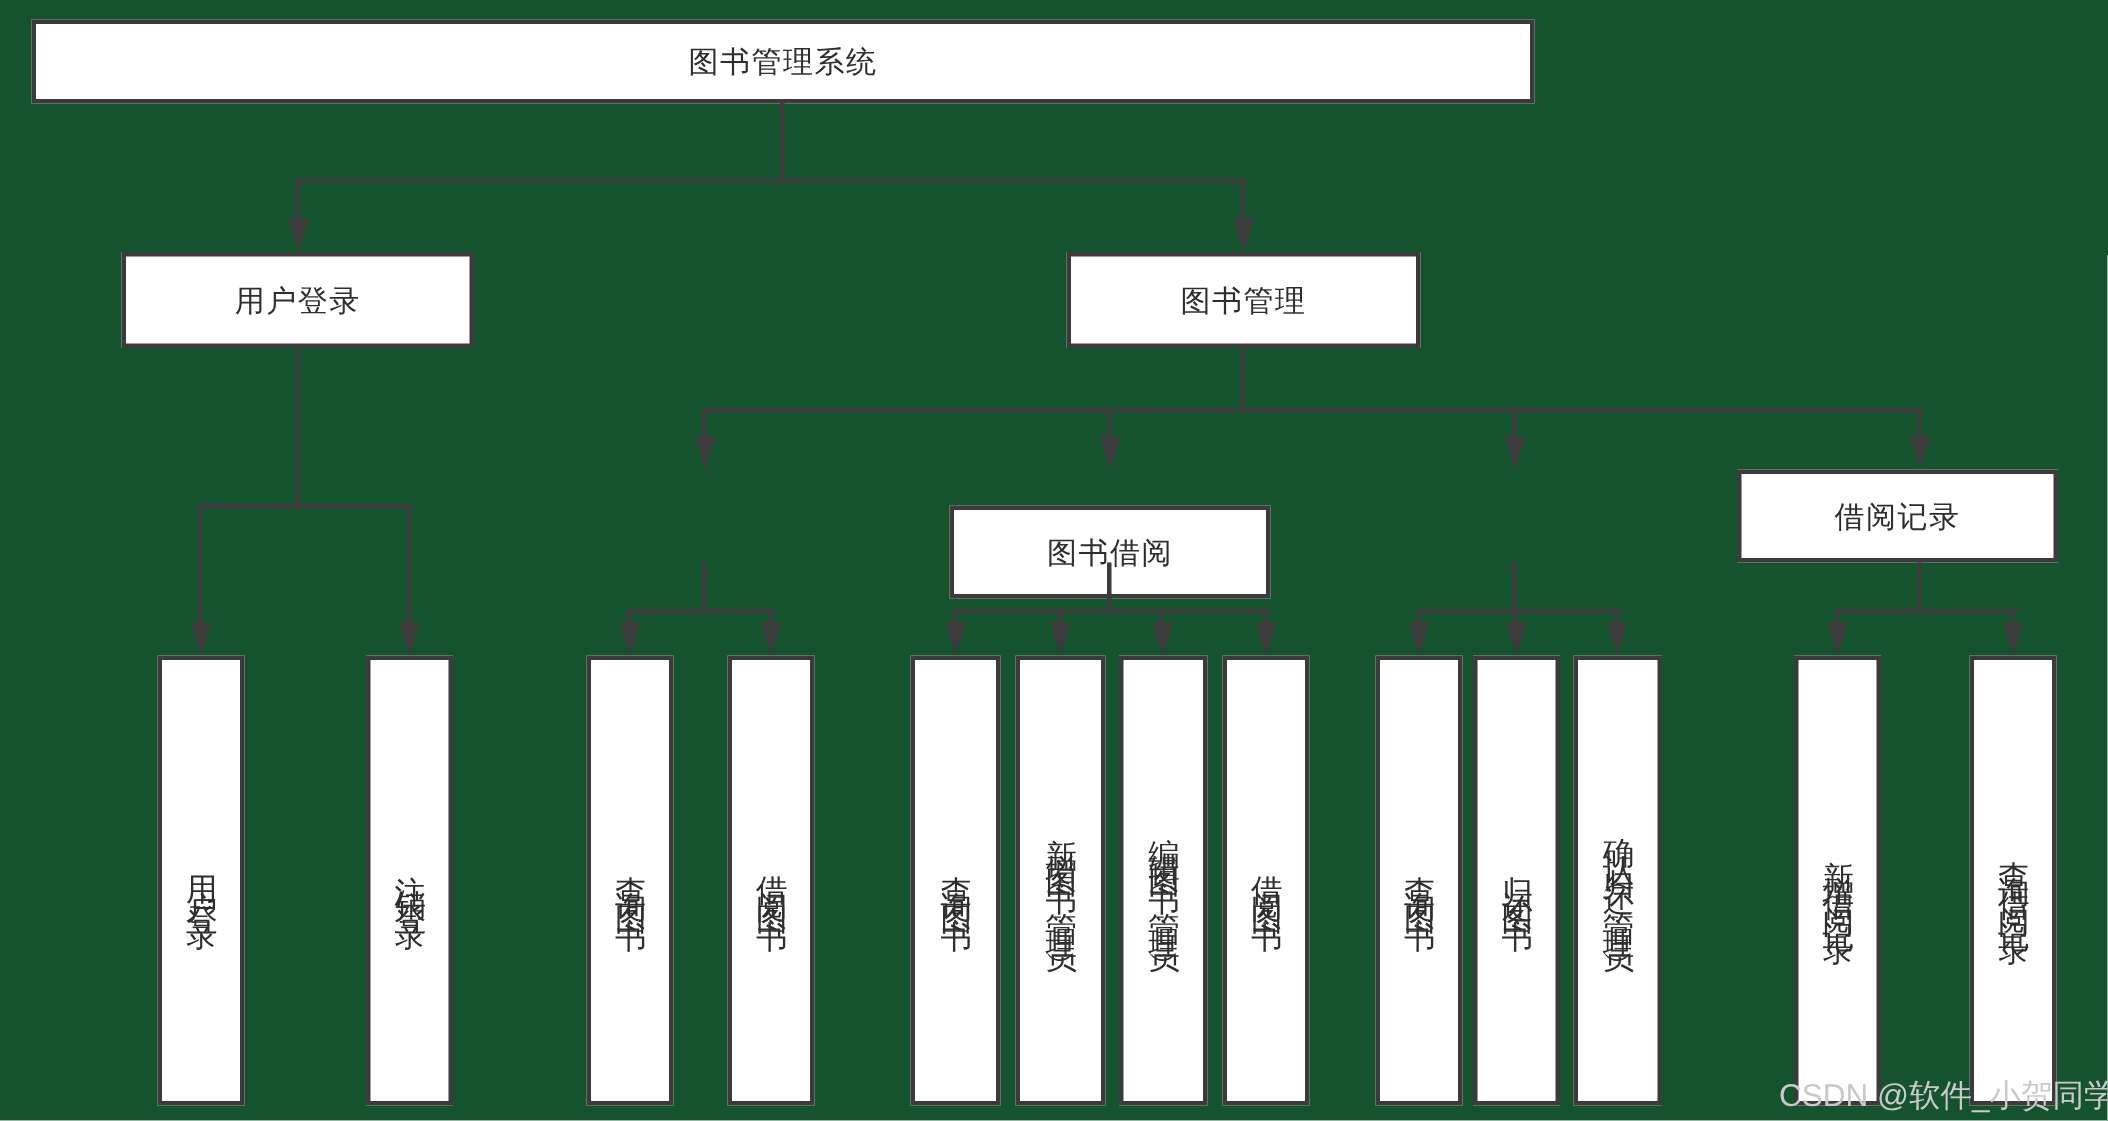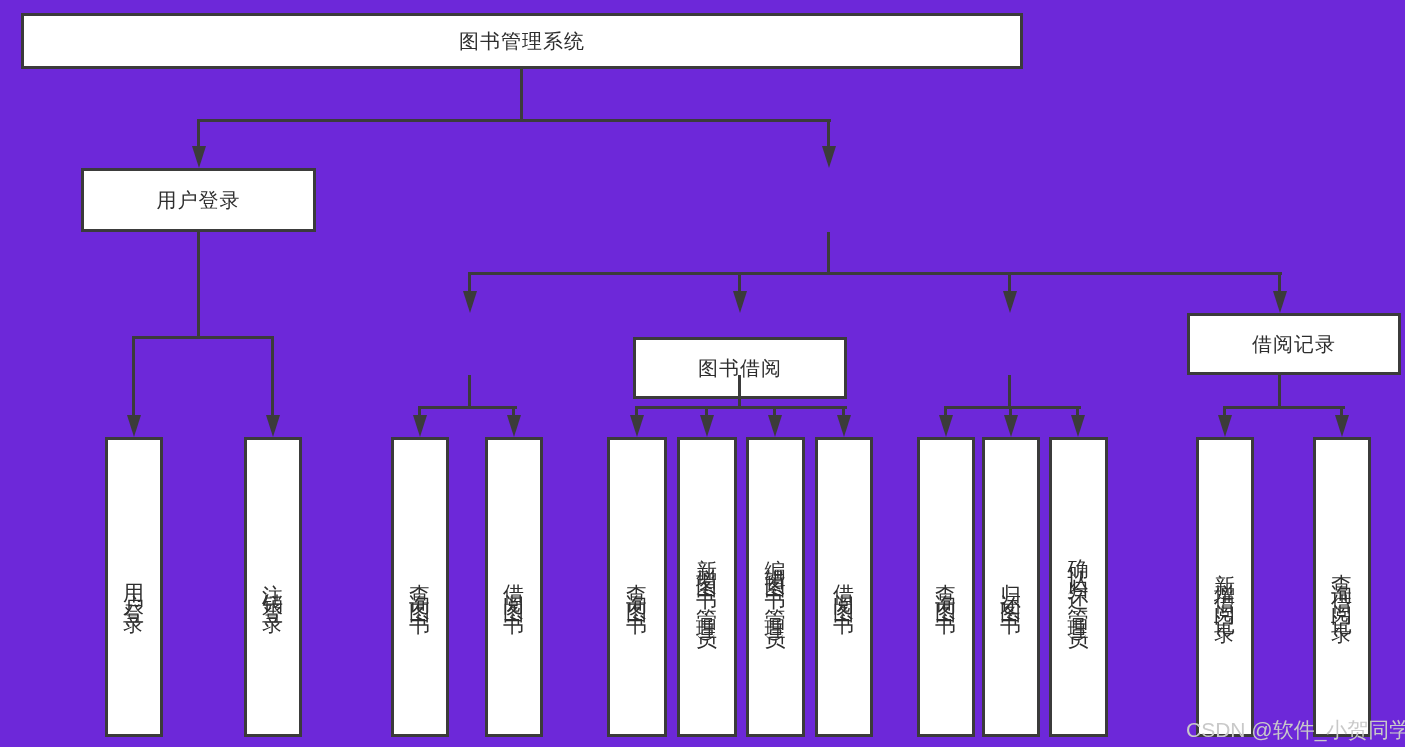--- a/index.html
+++ b/index.html
@@ -1,17 +1,17 @@
 <!DOCTYPE html>
 <html><head>
 <meta charset="utf-8">
 <style>
   html,body { margin:0; padding:0; background:#ffffff; }
   .stage {
-    position:relative; width:1405px; height:747px; background:#6d28d9;
+    position:relative; width:1405px; height:747px; background:#14532d;
     font-family:"Liberation Sans", sans-serif; overflow:hidden;
   }
   .node {
     position:absolute; box-sizing:border-box;
     border:3px solid #3b3b3b; background:#ffffff;
     display:flex; align-items:center; justify-content:center;
     color:#2e2e2e;
   }
   .hnode { font-size:20px; letter-spacing:1px; }
   .vnode { }
@@ -43,20 +43,23 @@
   <div class="line" style="left:520px; top:68px; width:3px; height:54px;"></div>
   <div class="line" style="left:197px; top:119px; width:634px; height:3px;"></div>
   <div class="line" style="left:197px; top:119px; width:3px; height:31px;"></div>
   <div class="arrow" style="left:192px; top:146px;"></div>
   <div class="line" style="left:827px; top:119px; width:3px; height:31px;"></div>
   <div class="arrow" style="left:822px; top:146px;"></div>
 
   <div class="node hnode" style="left:81px; top:168px; width:235px; height:64px;">
     <span>用户登录</span>
   </div>
+  <div class="node hnode" style="left:711px; top:168px; width:236px; height:64px;">
+    <span>图书管理</span>
+  </div>
 
   <div class="line" style="left:197px; top:232px; width:3px; height:107px;"></div>
   <div class="line" style="left:132px; top:336px; width:142px; height:3px;"></div>
   <div class="line" style="left:132px; top:336px; width:3px; height:81px;"></div>
   <div class="arrow" style="left:127px; top:415px;"></div>
   <div class="line" style="left:271px; top:336px; width:3px; height:81px;"></div>
   <div class="arrow" style="left:266px; top:415px;"></div>
 
   <div class="line" style="left:827px; top:232px; width:3px; height:43px;"></div>
   <div class="line" style="left:468px; top:272px; width:814px; height:3px;"></div>
@@ -65,21 +68,21 @@
   <div class="line" style="left:738px; top:272px; width:3px; height:23px;"></div>
   <div class="arrow" style="left:733px; top:291px;"></div>
   <div class="line" style="left:1008px; top:272px; width:3px; height:23px;"></div>
   <div class="arrow" style="left:1003px; top:291px;"></div>
   <div class="line" style="left:1278px; top:272px; width:3px; height:23px;"></div>
   <div class="arrow" style="left:1273px; top:291px;"></div>
 
   <div class="node hnode" style="left:633px; top:313px; width:214px; height:62px;margin-top:24px;">
     <span>图书借阅</span>
   </div>
-  <div class="node hnode" style="left:1187px; top:313px; width:214px; height:62px;">
+  <div class="node hnode" style="left:1158px; top:313px; width:214px; height:62px;">
     <span>借阅记录</span>
   </div>
 
   <div class="line" style="left:468px; top:375px; width:3px; height:34px;"></div>
   <div class="line" style="left:418px; top:406px; width:99px; height:3px;"></div>
   <div class="line" style="left:418px; top:406px; width:3px; height:13px;"></div>
   <div class="arrow" style="left:413px; top:415px;"></div>
   <div class="line" style="left:512px; top:406px; width:3px; height:13px;"></div>
   <div class="arrow" style="left:507px; top:415px;"></div>
 

